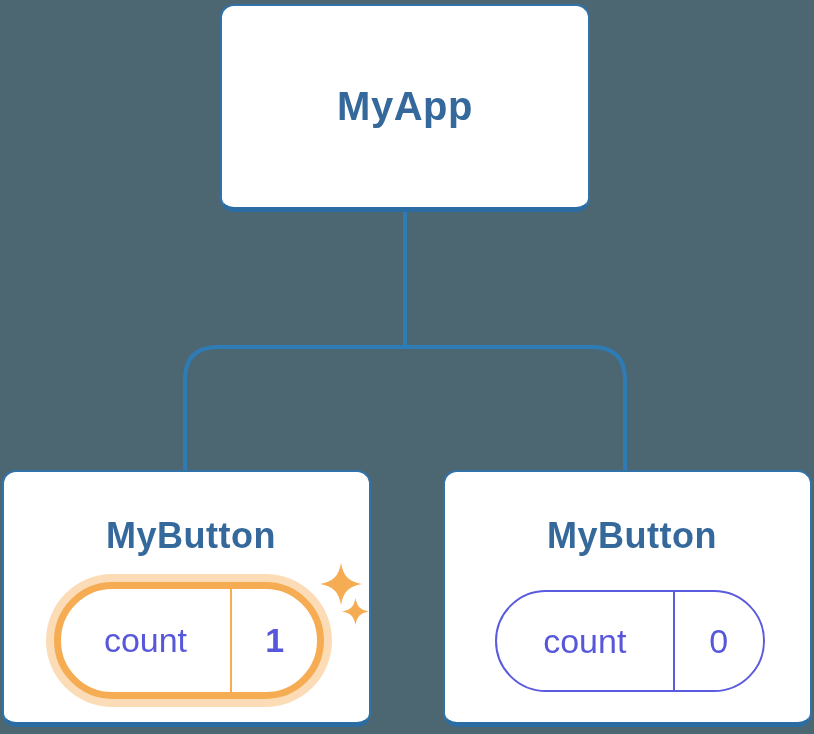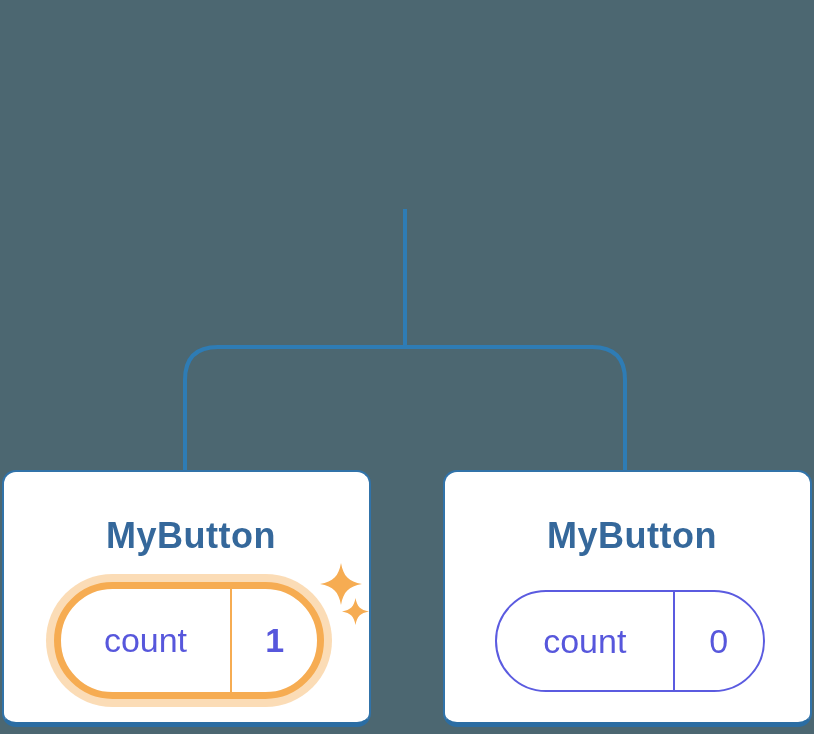--- a/index.html
+++ b/index.html
@@ -105,20 +105,23 @@
 </head>
 <body>
 
 <div class="canvas">
 
   <svg class="connectors" viewBox="0 0 814 734" aria-hidden="true">
     <path class="conn" d="M405 209 L405 347"></path>
     <path class="conn" d="M185 474 L185 380 Q185 347 218 347 L592 347 Q625 347 625 380 L625 474"></path>
   </svg>
 
+  <div class="card card-app">
+    <div class="card-title app-title">MyApp</div>
+  </div>
 
   <div class="card card-btn-left">
     <div class="card-title btn-title">MyButton</div>
 
     <div class="pill pill-highlight">
       <span class="state-key">count</span>
       <span class="pill-divider"></span>
       <span class="state-value bold">1</span>
     </div>
 

